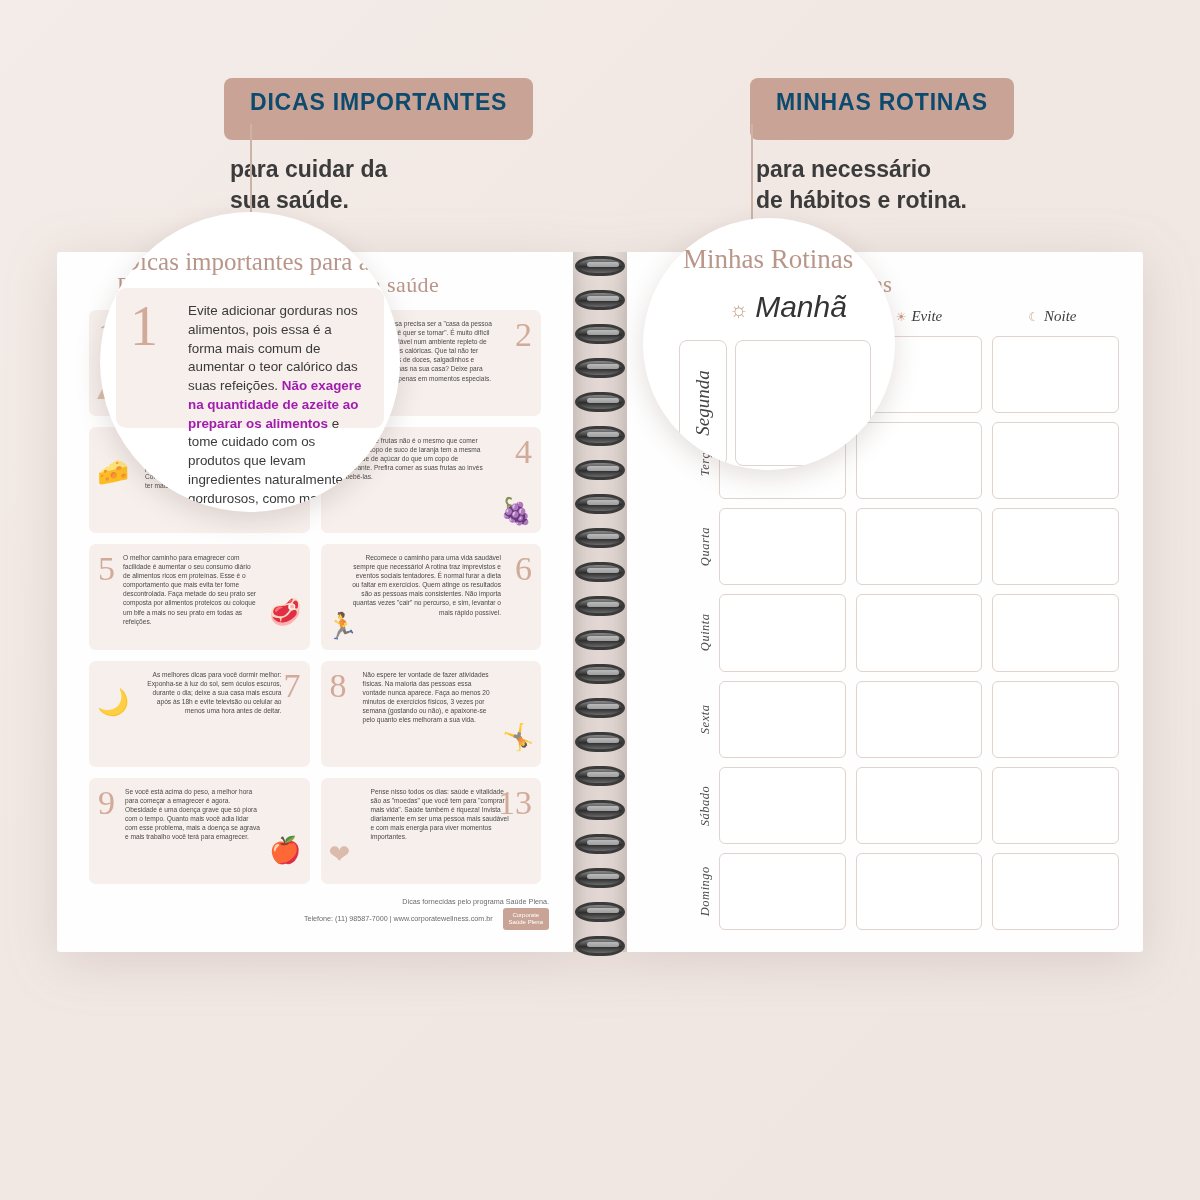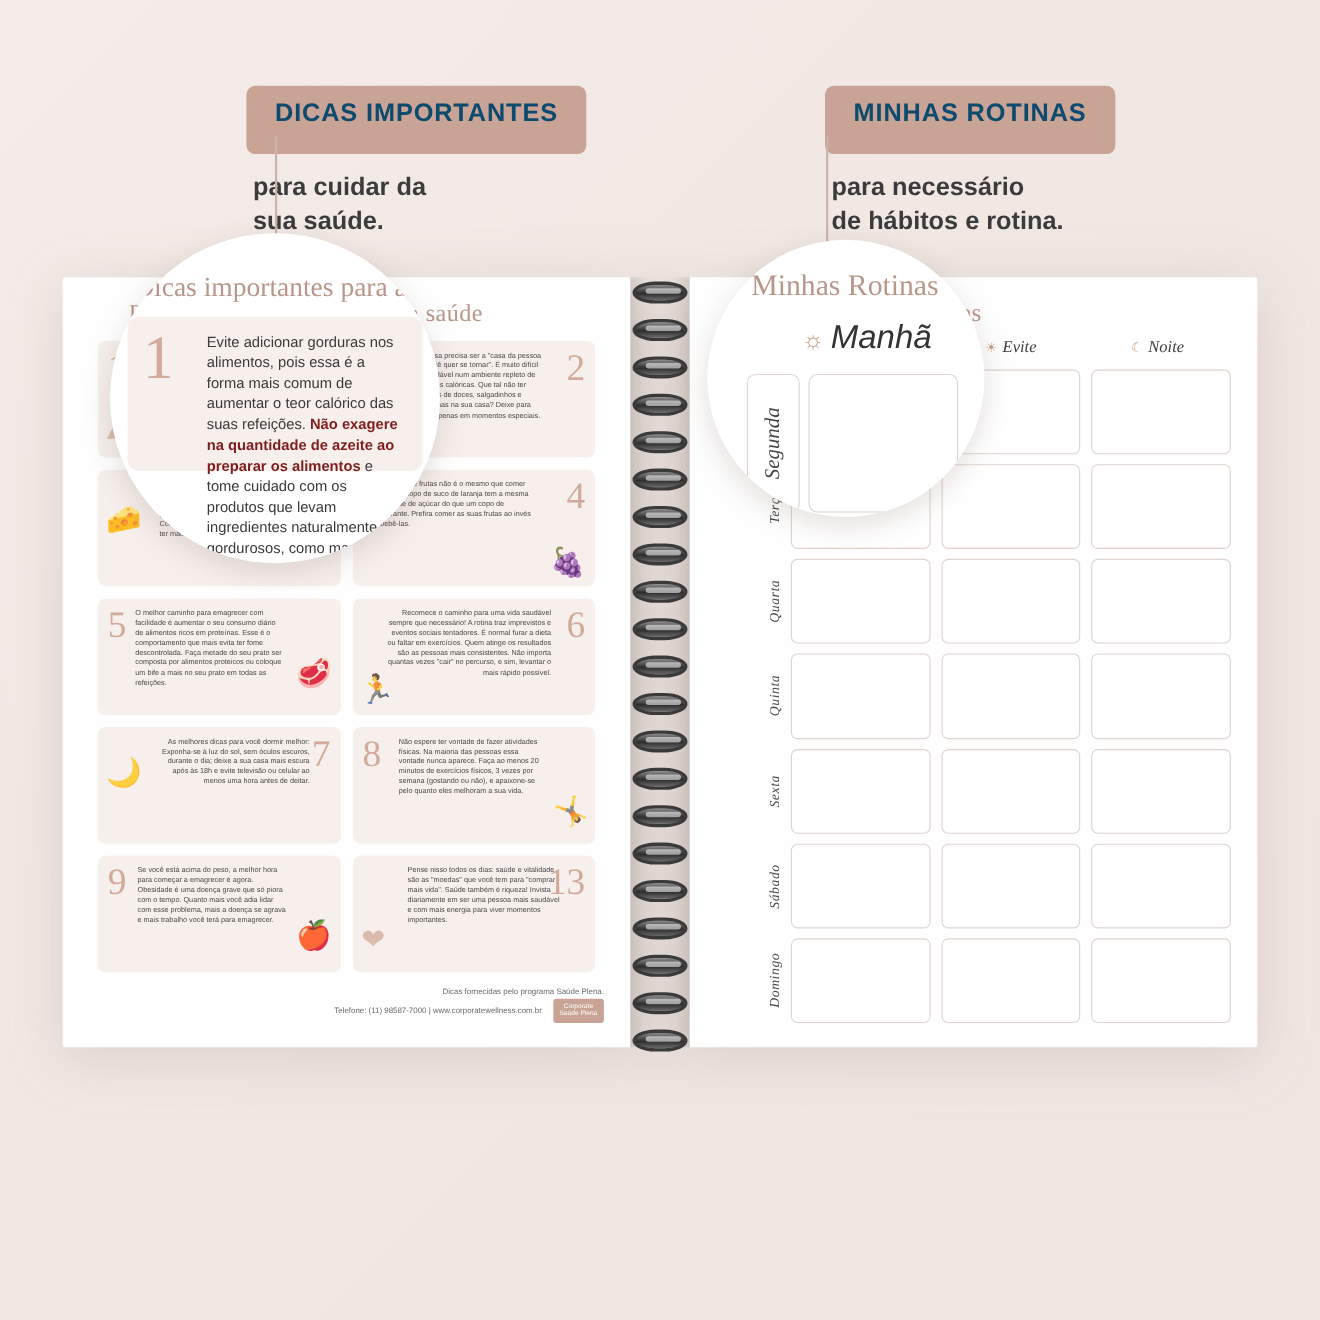--- a/index.html
+++ b/index.html
@@ -238,21 +238,21 @@
     border-radius: 10px;
     padding: 14px 16px;
   }
   .zoom-num {
     position: absolute;
     font-family: "Liberation Serif", serif;
     color: #d2aa99;
     line-height: 1;
   }
   .zoom-txt { color: #3a3a3a; }
-  .zoom-txt b { color: #7f1d1d; }
+  .zoom-txt b { color: #a21caf; }
 </style>
 </head>
 <body>
 
 <div id="stage">
 
   <div class="callout" style="left:224px; top:78px;">
     <div class="pill">DICAS IMPORTANTES</div>
     <div class="callout-sub">
       <div>para cuidar da</div>

